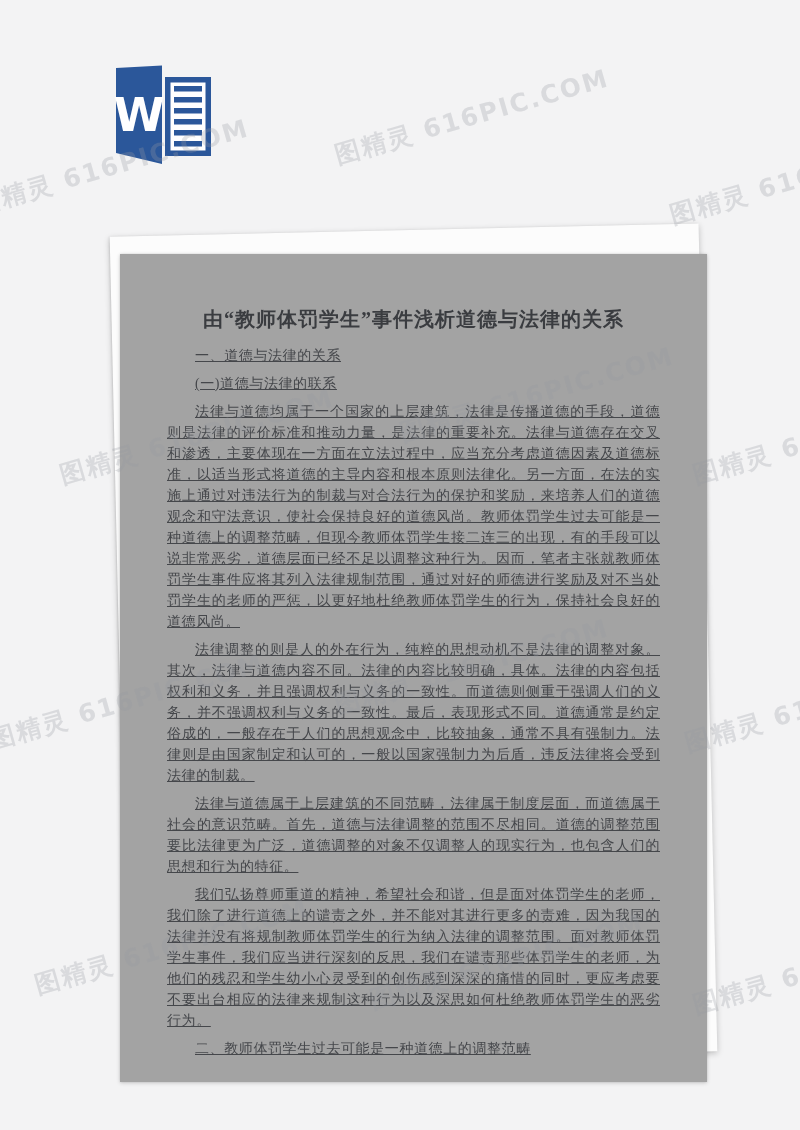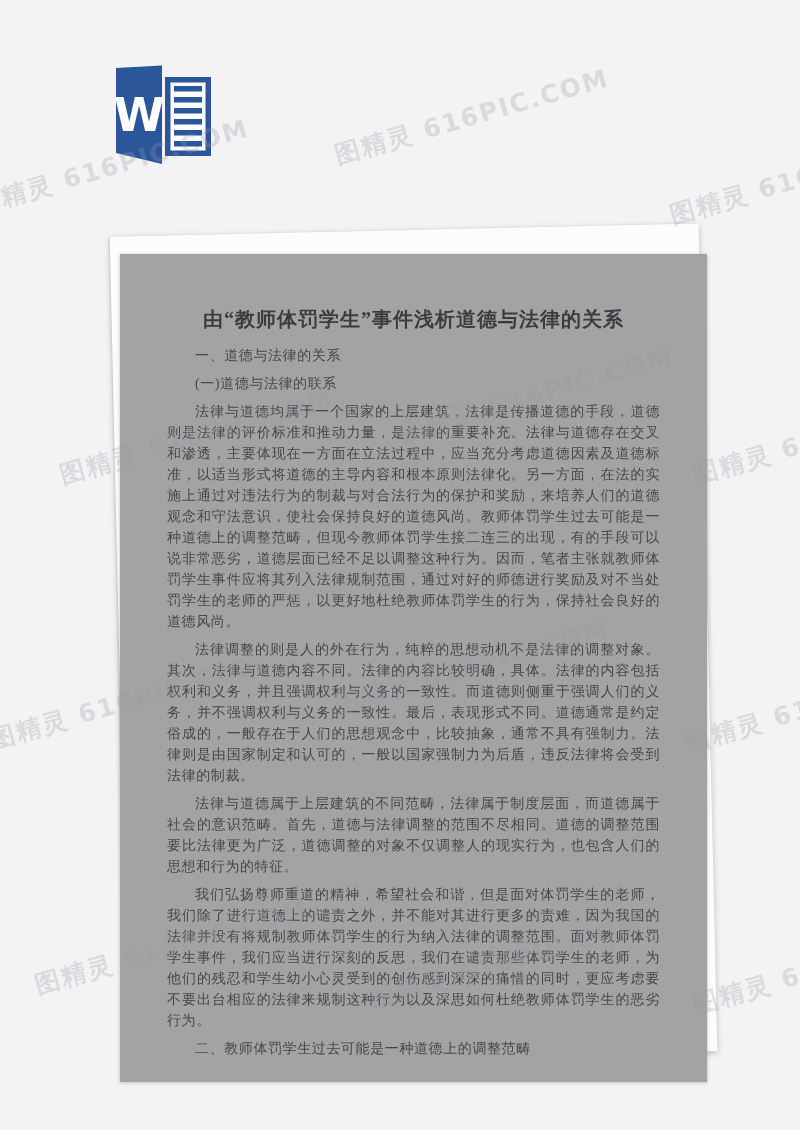--- a/index.html
+++ b/index.html
@@ -30,21 +30,21 @@
     padding:52px 47px 20px 47px;
     box-shadow:0 1px 4px rgba(0,0,0,.18), 0 0 2px rgba(0,0,0,.10);
     color:#45474b;
     margin-top:45px;
   }
   .doc-title{
     font-size:20px;font-weight:bold;text-align:center;color:#3a3c40;
     margin:0 0 12px 0;letter-spacing:1px;white-space:nowrap;
   }
   .doc-body{font-size:14px;line-height:21px;letter-spacing:0.6px;}
-  .doc-body p{margin:7px 0;}
+  .doc-body p{margin:7px 0;text-decoration:underline;}
   .doc-body p.heading{text-indent:2em;}
   .doc-body p.paragraph{text-indent:2em;text-align:justify;}
   
   .wm-layer{position:absolute;left:0;top:0;width:800px;height:1130px;pointer-events:none;}
   .wm{
     position:absolute;transform:rotate(-16deg);white-space:nowrap;
     font-family:"DejaVu Sans","Liberation Sans",sans-serif;font-weight:bold;
     font-size:25px;letter-spacing:2px;color:rgba(150,156,163,.28);
   }
 </style>

